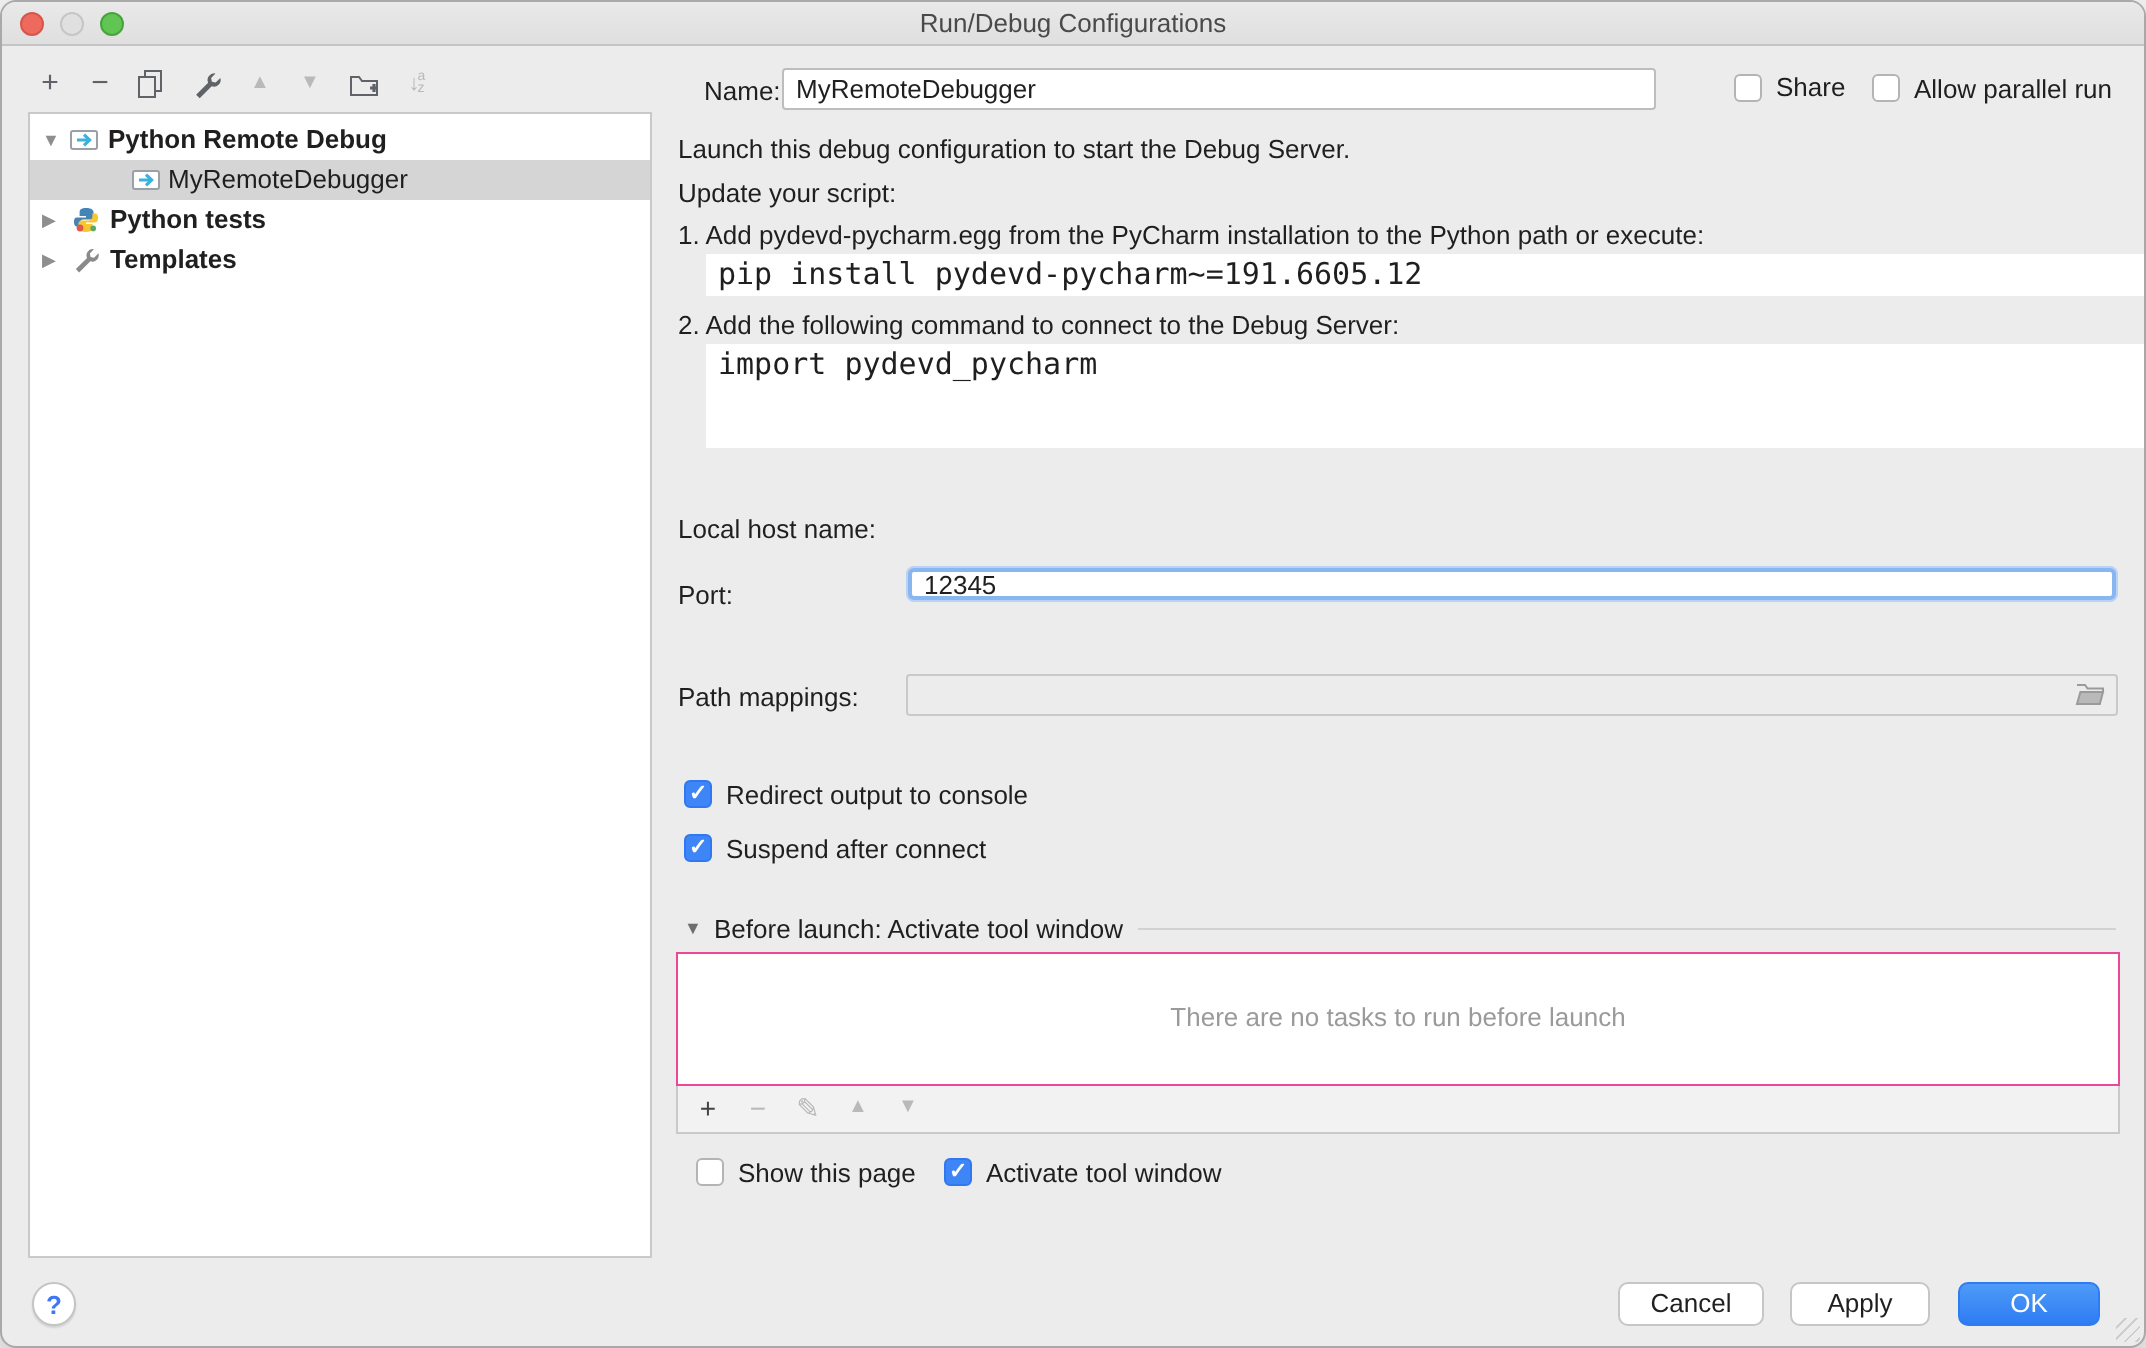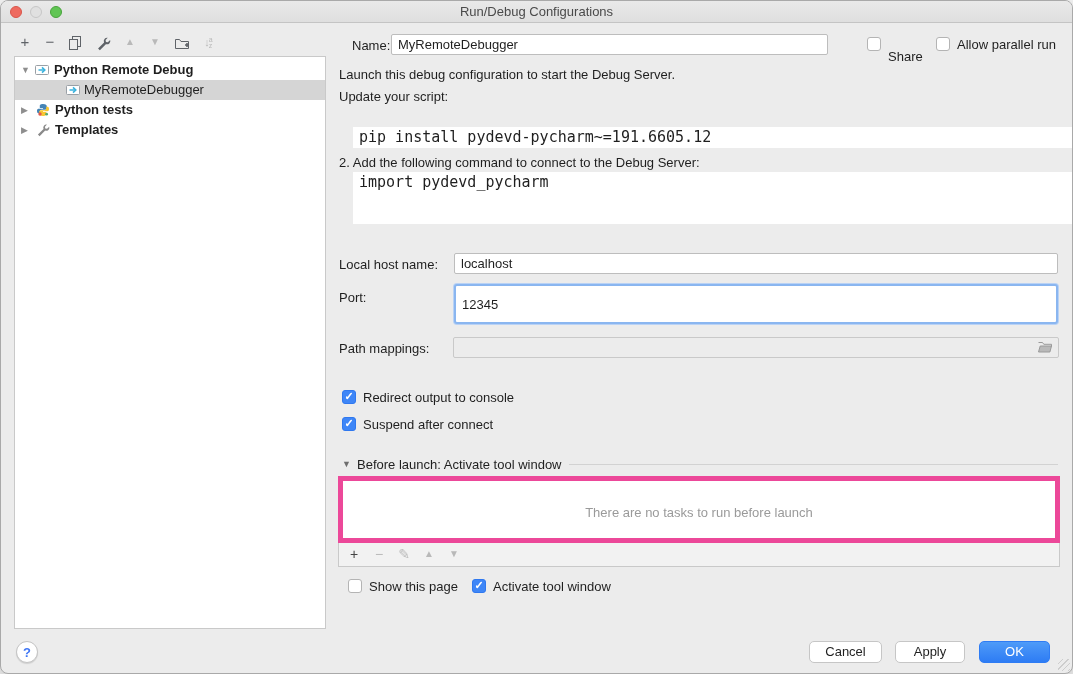--- a/index.html
+++ b/index.html
@@ -38,35 +38,35 @@
   .tree-row.selected { background:#d5d5d5; }
   .tree-row .tri { position:absolute; font-size:9px; color:#8e8e8e; top:0; }
   .tree-row .ticon { position:absolute; top:3px; }
   .tree-row .tlabel { position:absolute; top:0; }
   .bold { font-weight:bold;text-align:center; }
 
   
   .lbl { position:absolute; line-height:16px; }
   .tfield { position:absolute; height:21px; background:#fff; border:1px solid #bdbdbd;
     border-radius:2px; padding:0 6px; font-family:"Liberation Sans",sans-serif; font-size:13px; color:#1f1f1f; }
-  #port-field { height:40px; border:2px solid #8ab6f0; box-shadow:0 0 0 1px #b9d2f5; border-radius:3px; }
+  #port-field { height:16px; border:2px solid #8ab6f0; box-shadow:0 0 0 1px #b9d2f5; border-radius:3px; }
   #pathmap-field { background:#ececec; border:1px solid #c9c9c9; }
   .codebox { position:absolute; background:#fff; font-family:"DejaVu Sans Mono", monospace;
     font-size:15px; line-height:17px; padding:2px 6px; white-space:pre;margin-left:15px; }
 
   .cb { position:absolute; width:14px; height:14px; border-radius:3px; background:#fff;
     border:1px solid #b4b4b4; }
   .cb.checked { background:#3e86f7; border-color:#2f78ef; }
   .cb.checked::after { content:"✓"; position:absolute; left:1.5px; top:-1px; color:#fff;
     font-size:11px; font-weight:bold; }
   .cb-label { position:absolute; line-height:16px; }
 
   
   #bl-line { position:absolute; height:1px; background:#d2d2d2; }
-  #tasks-box { position:absolute; background:#fff; border:5px solid #ec4899; }
+  #tasks-box { position:absolute; background:#fff; border:1px solid #ec4899; }
   #tasks-empty { position:absolute; left:0; right:0; top:24px; text-align:center; color:#9a9a9a; }
   #tasks-toolbar { position:absolute; background:#f2f2f2; border:1px solid #c9c9c9; border-top:none; }
   .ttb-icon { position:absolute; top:2px; width:18px; height:18px; text-align:center; line-height:18px;
     font-size:14px; color:#444; }
   .ttb-icon.disabled { color:#b9b9b9; }
 
   
   .btn { position:absolute; height:22px; background:#fff; border:1px solid #c6c6c6;
     border-radius:5px; font-family:"Liberation Sans",sans-serif; font-size:13px; text-align:center;
     line-height:20px; color:#1f1f1f; padding:0; }
@@ -153,32 +153,32 @@
             <path d="M12.5 1.8a3.6 3.6 0 0 0-3.9 5L2.2 13.2l1.9 1.9 6.4-6.4a3.6 3.6 0 0 0 4.6-4.5L12.6 6.7 10.6 6.3 10.2 4.3z" fill="#8a8a8a"></path>
           </svg>
       </span>
       <span class="tlabel bold" style="left:40px;">Templates</span>
     </div>
   </div>
 
   <span class="lbl" style="left:338px; top:37px;margin-left:13px;">Name:</span>
   <input class="tfield" style="left: 390px; top: 33px; width: 437px;" value="MyRemoteDebugger">
   <span class="cb" style="left:866px; top:36px;"></span>
-  <span class="cb-label" style="left:887px; top:48px;">Share</span>
+  <span class="cb-label" style="left:887px; top:35px;">Share</span>
   <span class="cb" style="left:935px; top:36px;"></span>
   <span class="cb-label" style="left:956px; top:36px;">Allow parallel run</span>
 
   <span class="lbl" style="left:338px; top:66px;">Launch this debug configuration to start the Debug Server.</span>
   <span class="lbl" style="left:338px; top:88px;">Update your script:</span>
+  <span class="lbl" style="left:338px; top:109px;">1. Add pydevd-pycharm.egg from the PyCharm installation to the Python path or execute:</span>
   <div class="codebox" style="left:337px; top:126px; width:722px; height:21px;"><span>pip install pydevd-pycharm~=191.6605.12</span></div>
   <span class="lbl" style="left:338px; top:154px;">2. Add the following command to connect to the Debug Server:</span>
   <div class="codebox" style="left:337px; top:171px; width:861px; height:52px;"><span>import pydevd_pycharm</span><br></div>
 
   <span class="lbl" style="left:338px; top:256px;">Local host name:</span>
-  <input class="tfield" style="left: 453px; top: 252px; width: 604px;" value="localhost">
   <span class="lbl" style="left:338px; top:289px;">Port:</span>
   <input class="tfield" id="port-field" style="left: 453px; top: 283px; width: 604px;" value="12345">
 
   <span class="lbl" style="left:338px; top:340px;">Path mappings:</span>
   <input class="tfield" id="pathmap-field" style="left: 452px; top: 336px; width: 606px;" disabled="" value="">
   <span class="abs" style="left:1036px; top:339px;">
     <svg width="16" height="14" viewBox="0 0 16 14">
         <path d="M1.5 2.5h4l1.3 1.8h7.7v2" fill="none" stroke="#9a9a9a"></path>
         <path d="M3.2 6h11.3l-1.6 6H1.5l1.7-6z" fill="#b9b9b9" stroke="#9a9a9a"></path>
       </svg>

